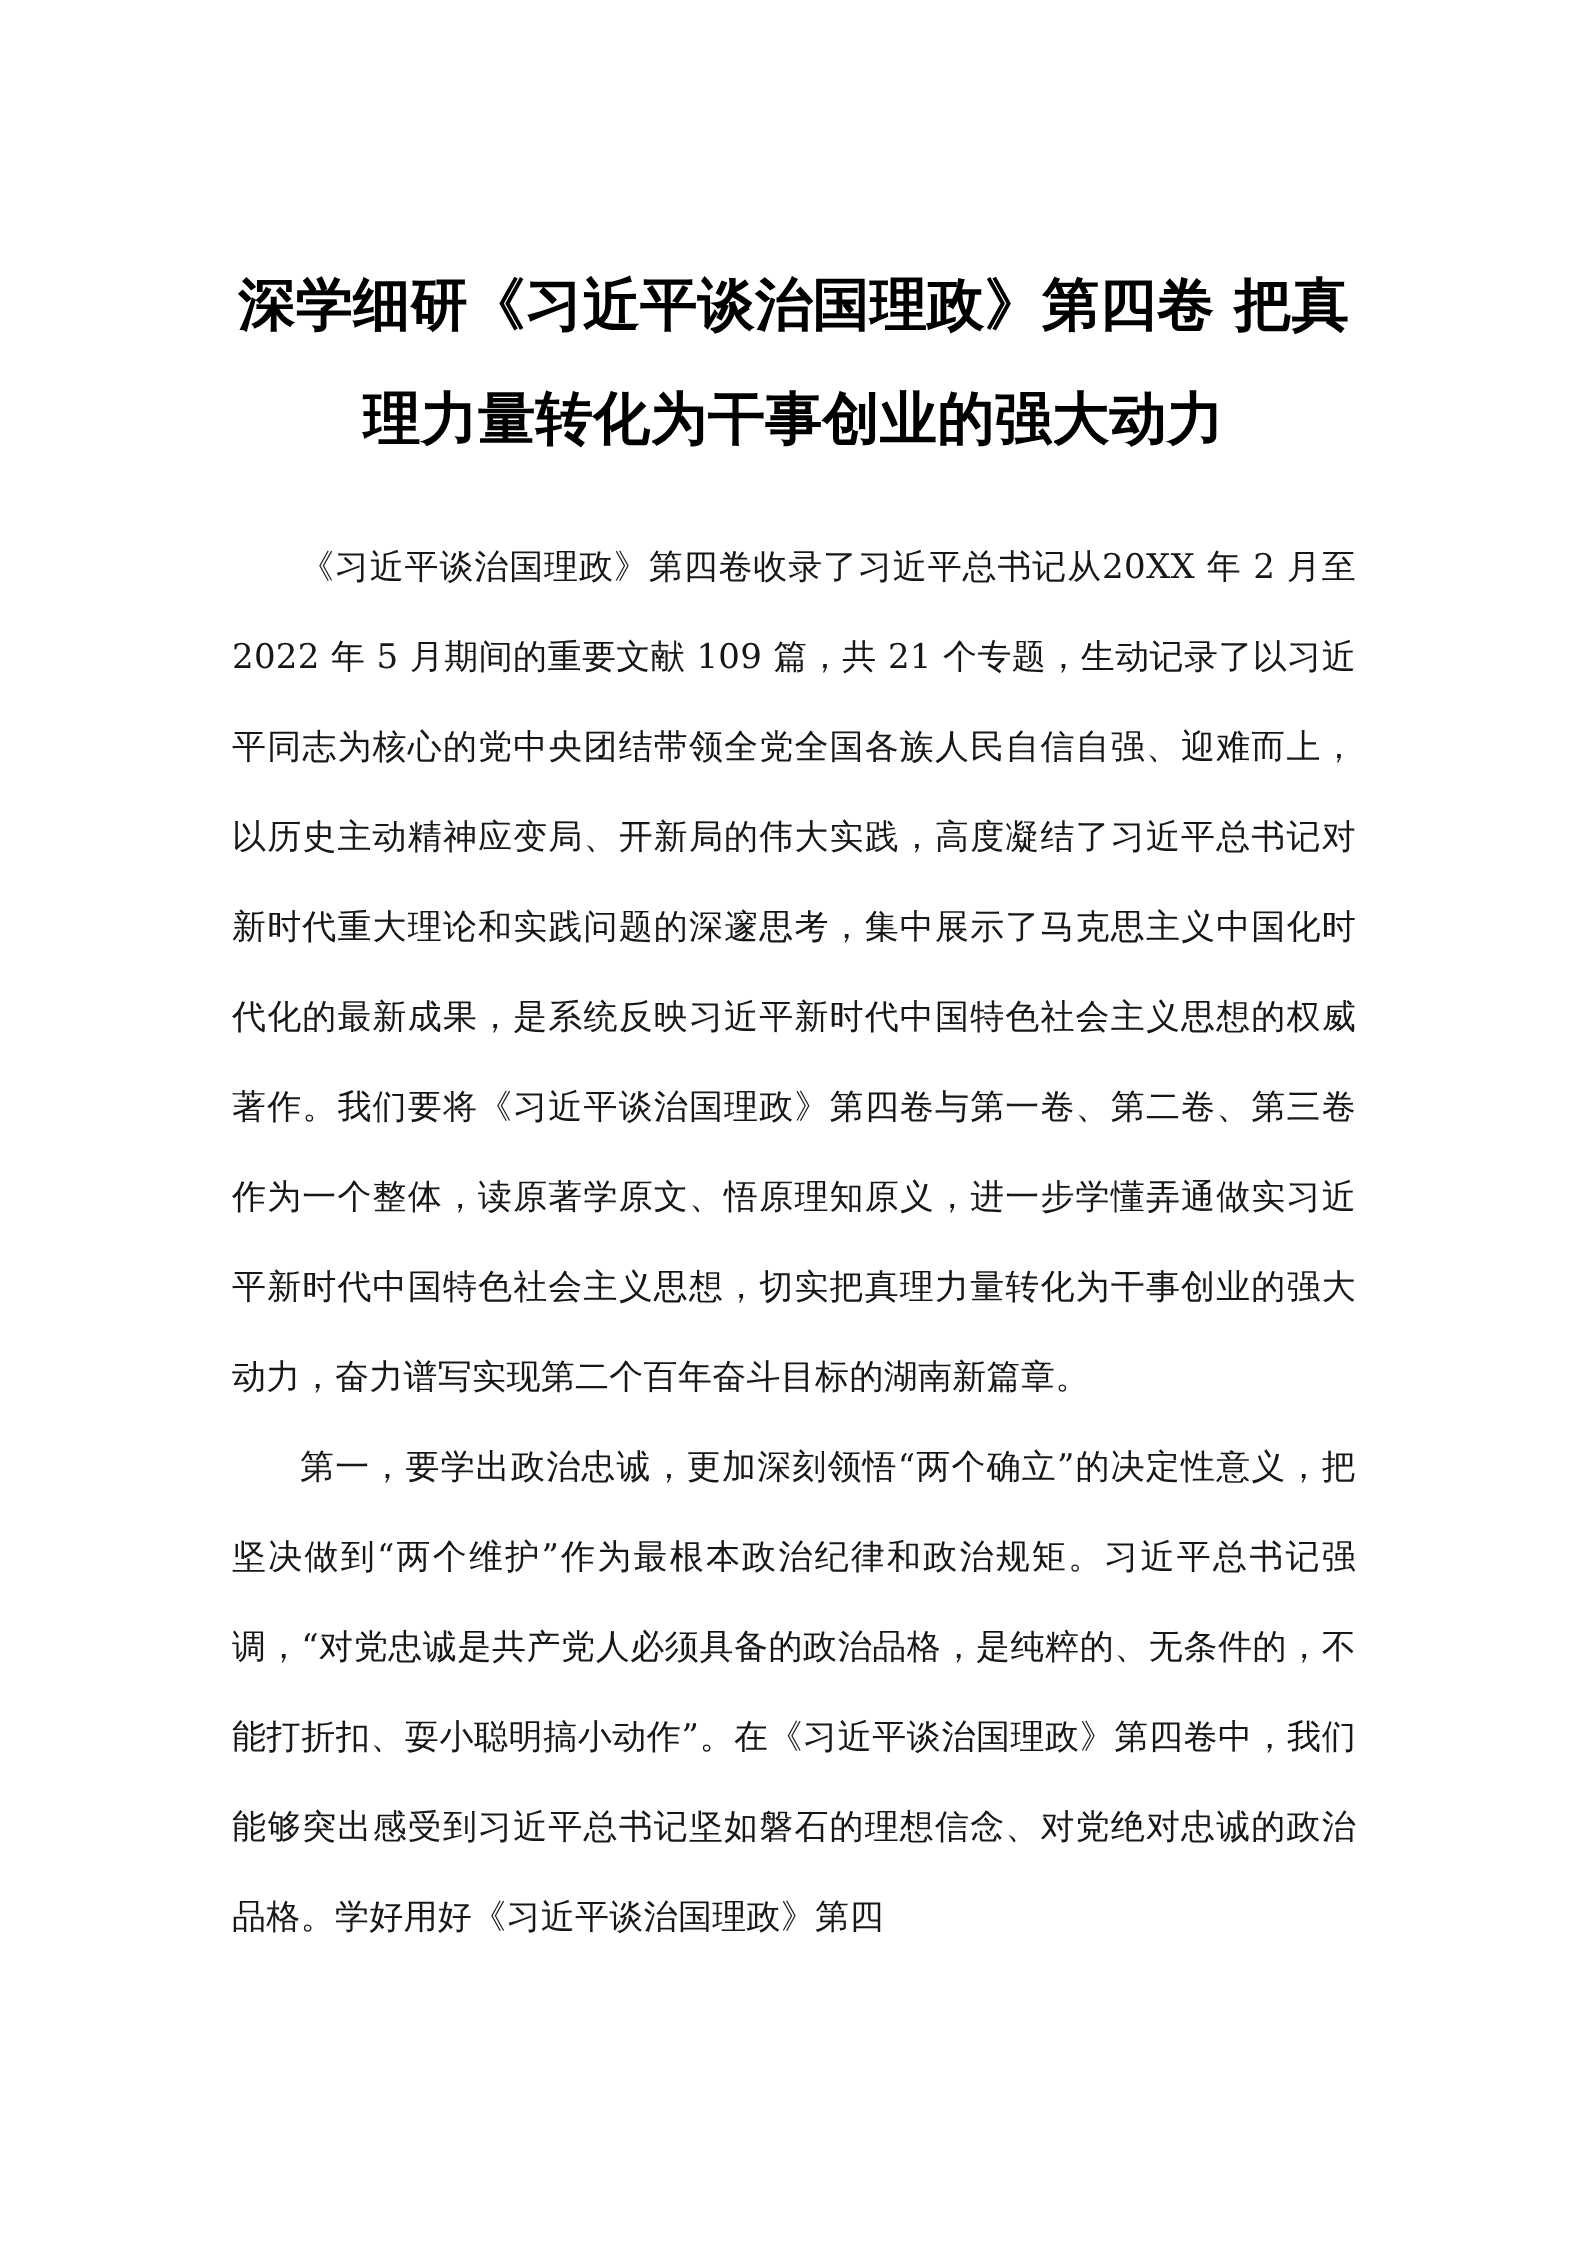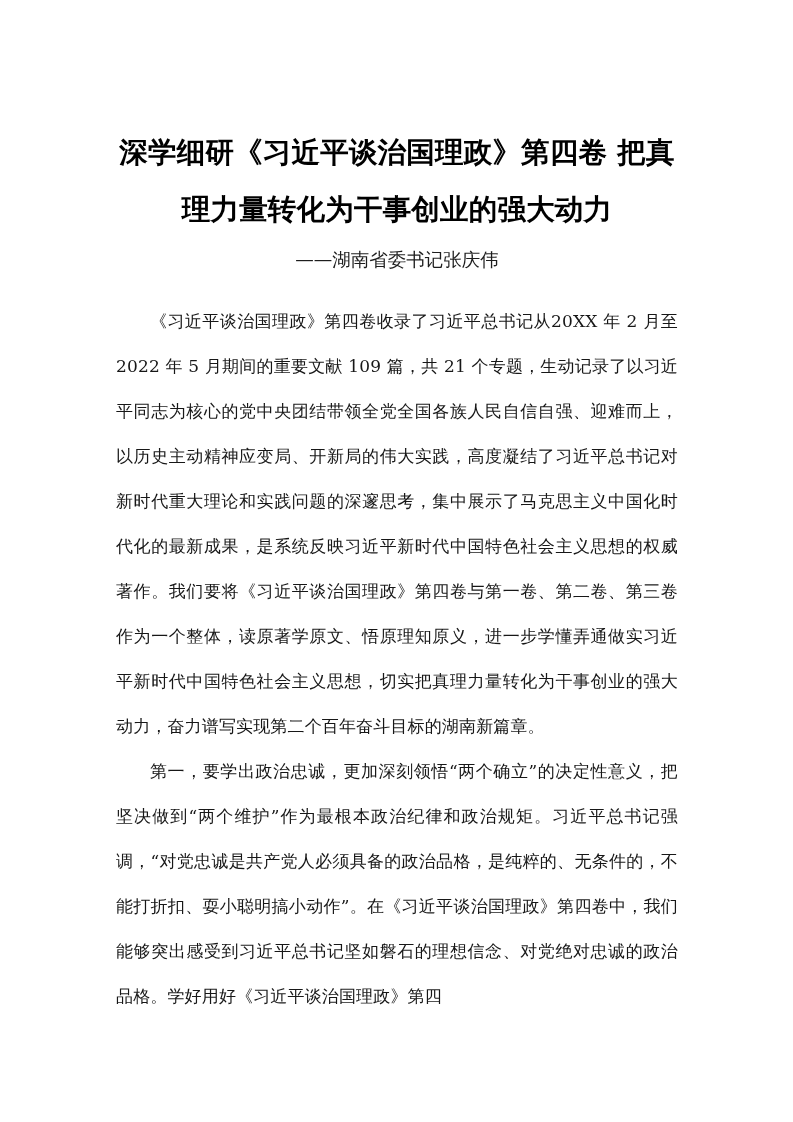--- a/index.html
+++ b/index.html
@@ -81,21 +81,20 @@
   }
 </style>
 </head>
 <body>
 
 <div id="page">
   <div class="content">
 
     <h1 class="doc-title">深学细研《习近平谈治国理政》第四卷 把真理力量转化为干事创业的强大动力</h1>
 
-    <div class="doc-byline">——湖南省委书记张庆伟</div>
 
     <div class="body-block">
       <p class="para">《习近平谈治国理政》第四卷收录了习近平总书记从20XX 年 2 月至 2022 年 5 月期间的重要文献 109 篇，共 21 个专题，生动记录了以习近平同志为核心的党中央团结带领全党全国各族人民自信自强、迎难而上，以历史主动精神应变局、开新局的伟大实践，高度凝结了习近平总书记对新时代重大理论和实践问题的深邃思考，集中展示了马克思主义中国化时代化的最新成果，是系统反映习近平新时代中国特色社会主义思想的权威著作。我们要将《习近平谈治国理政》第四卷与第一卷、第二卷、第三卷作为一个整体，读原著学原文、悟原理知原义，进一步学懂弄通做实习近平新时代中国特色社会主义思想，切实把真理力量转化为干事创业的强大动力，奋力谱写实现第二个百年奋斗目标的湖南新篇章。</p>
       <p class="para">第一，要学出政治忠诚，更加深刻领悟“两个确立”的决定性意义，把坚决做到“两个维护”作为最根本政治纪律和政治规矩。习近平总书记强调，“对党忠诚是共产党人必须具备的政治品格，是纯粹的、无条件的，不能打折扣、耍小聪明搞小动作”。在《习近平谈治国理政》第四卷中，我们能够突出感受到习近平总书记坚如磐石的理想信念、对党绝对忠诚的政治品格。学好用好《习近平谈治国理政》第四</p>
     </div>
 
   </div>
 </div>
 
 </body></html>

